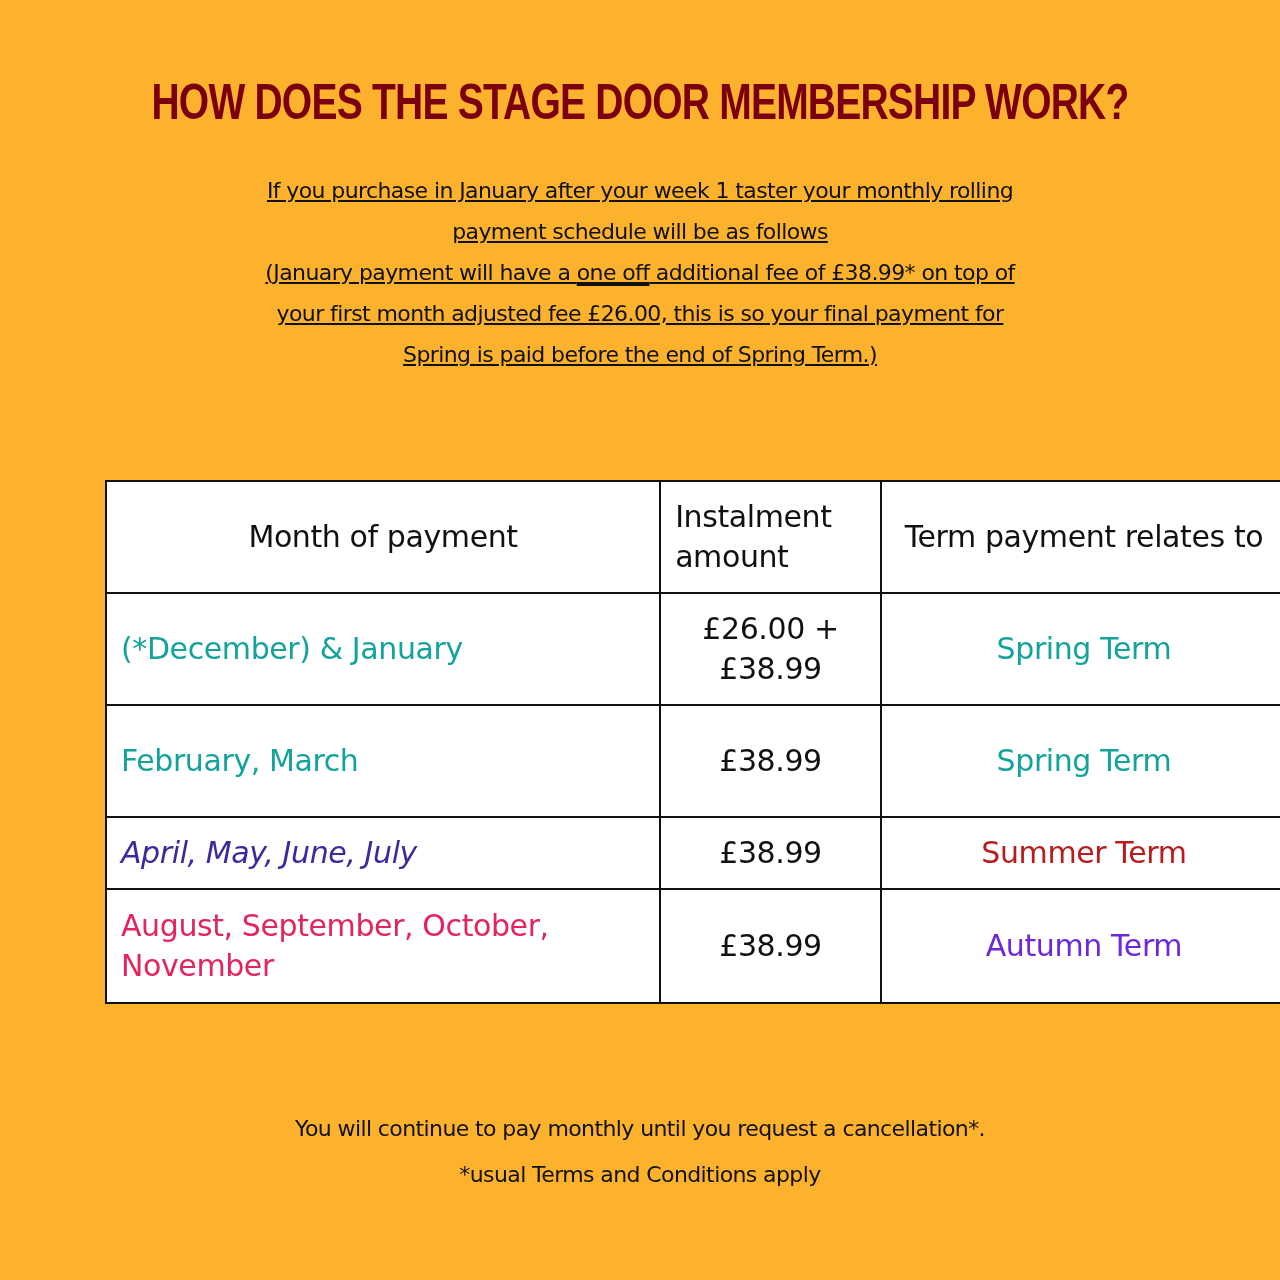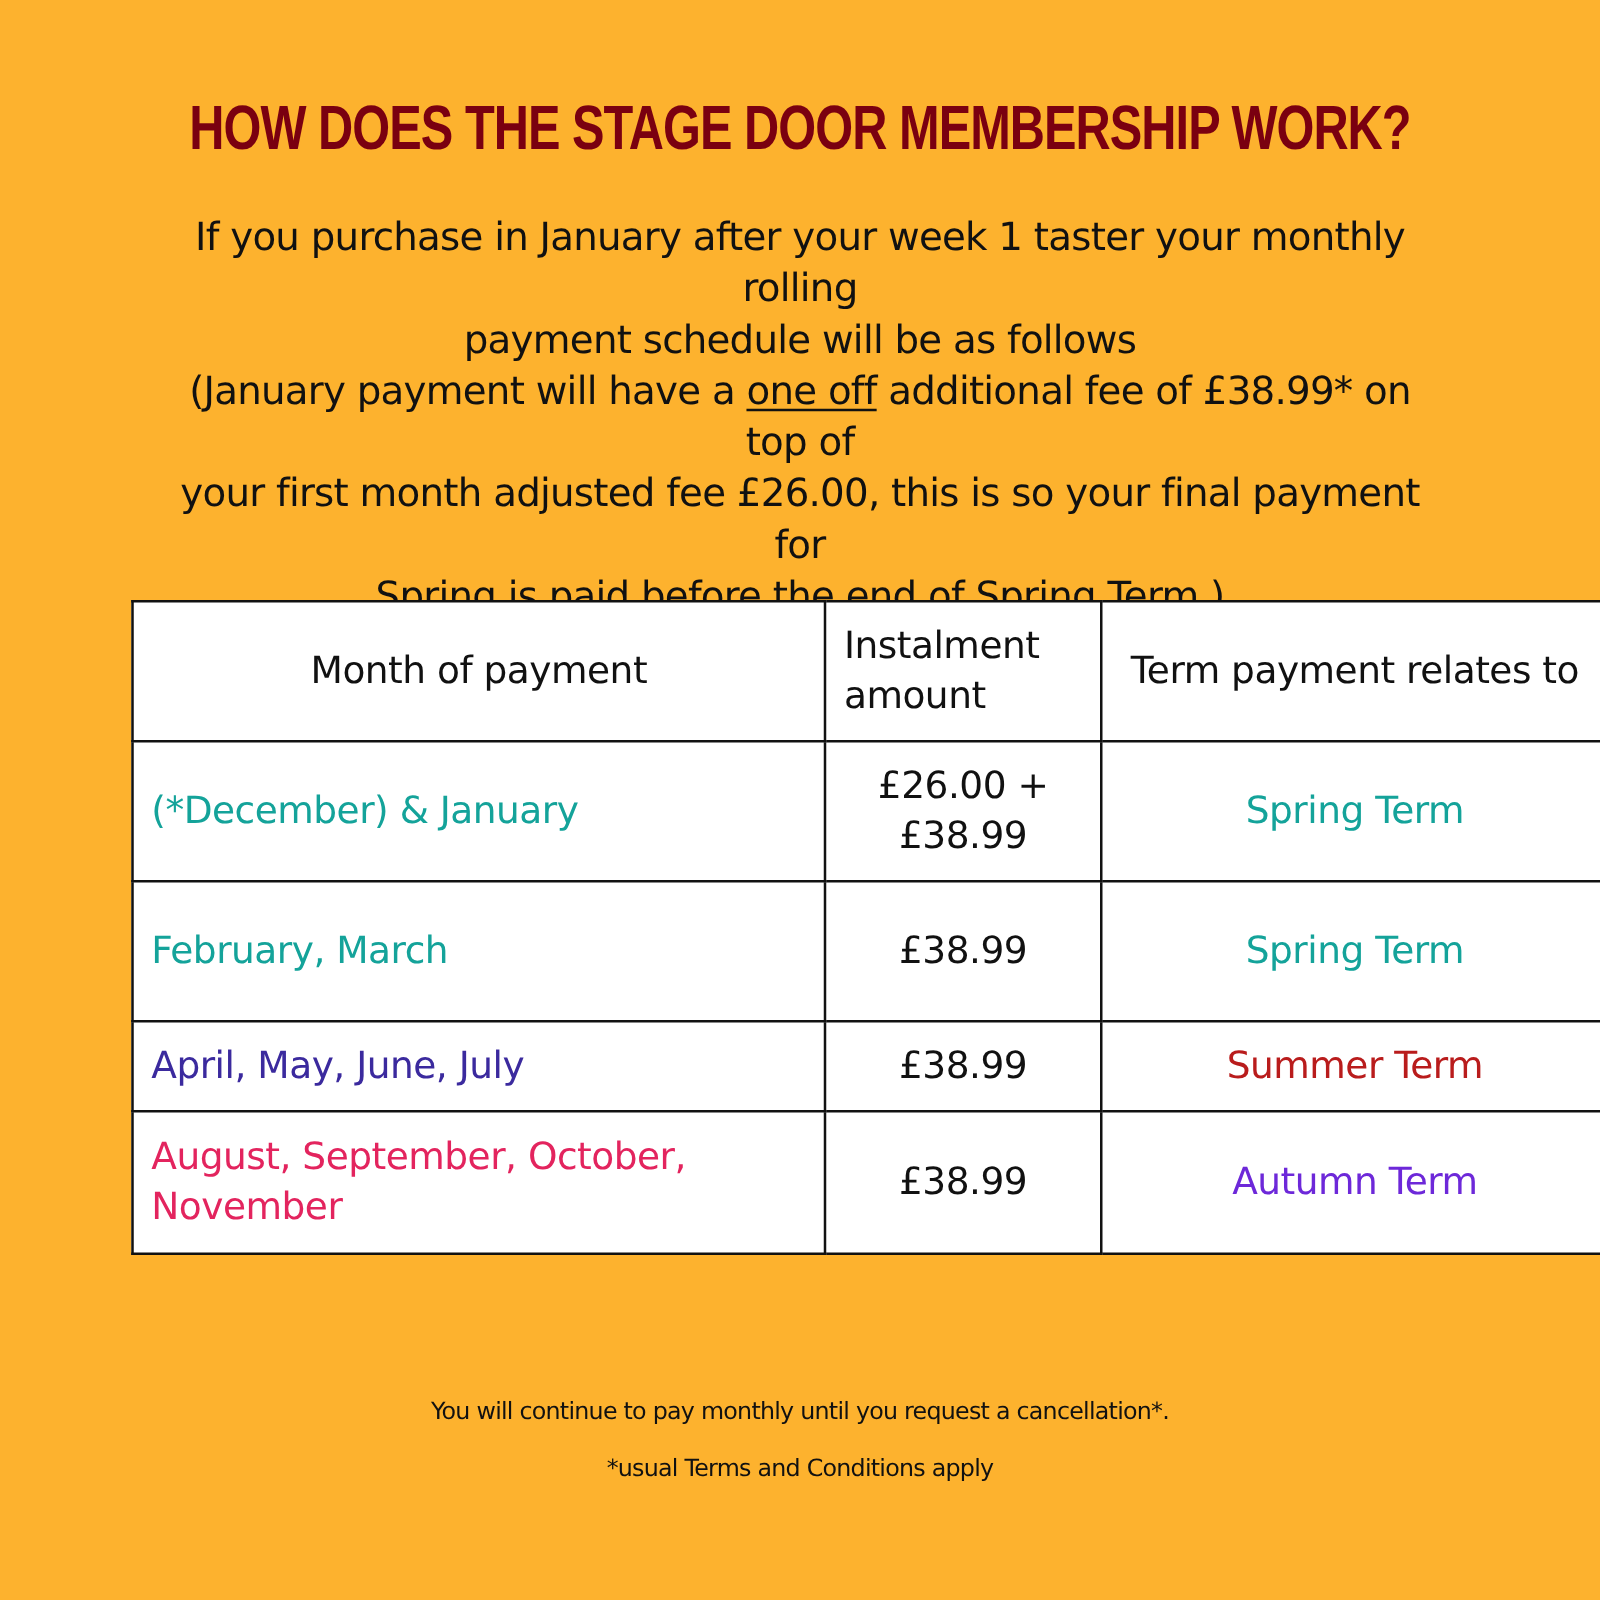--- a/index.html
+++ b/index.html
@@ -29,23 +29,24 @@
       letter-spacing: -1px;
       transform: scaleX(0.78);
       transform-origin: center;
     }
     .intro {
       position: absolute;
       top: 170px;
       left: 140px;
       width: 1000px;
       text-align: center;
-      font-size: 31px;
+      font-size: 22px;
       line-height: 41px;
       letter-spacing: -0.6px;
+      text-decoration: underline;
     }
     .intro .line { display: block; }
     .intro u {
       text-decoration: underline;
       text-underline-offset: 4px;
       text-decoration-thickness: 2px;
     }
     table.schedule {
       position: absolute;
       top: 480px;
@@ -74,21 +75,21 @@
     tr.row-4 { height: 114px; border-radius: 13px; }
     td.month { text-align: left; }
     td.amount { text-align: center; }
     td.term { text-align: center; }
     .footer {
       position: absolute;
       top: 1106px;
       left: 0;
       width: 1280px;
       text-align: center;
-      font-size: 19px;
+      font-size: 22px;
       line-height: 46px;
       letter-spacing: -0.6px;
     }
     .footer .line { display: block; }
   </style>
 </head>
 <body>
 
 <h1 class="title">HOW DOES THE STAGE DOOR MEMBERSHIP WORK?</h1>
 
@@ -116,21 +117,21 @@
     <td class="month" style="color: rgb(20, 163, 154);">(*December) &amp; January</td>
     <td class="amount">£26.00 +<br>£38.99</td>
     <td class="term" style="color: rgb(20, 163, 154);">Spring Term</td>
   </tr>
   <tr class="row-2">
     <td class="month" style="color: rgb(20, 163, 154);">February, March</td>
     <td class="amount">£38.99</td>
     <td class="term" style="color: rgb(20, 163, 154);">Spring Term</td>
   </tr>
   <tr class="row-3">
-    <td class="month" style="color: rgb(59, 42, 158);">April, May, June, July</td>
+    <td class="month" style="color: rgb(59, 42, 158); font-style: italic;">April, May, June, July</td>
     <td class="amount">£38.99</td>
     <td class="term" style="color: #b91c1c;">Summer Term</td>
   </tr>
   <tr class="row-4">
     <td class="month" style="color: rgb(227, 36, 94);">August, September, October,<br>November</td>
     <td class="amount">£38.99</td>
     <td class="term" style="color: #6d28d9;">Autumn Term</td>
   </tr>
 </tbody>
   </table>

